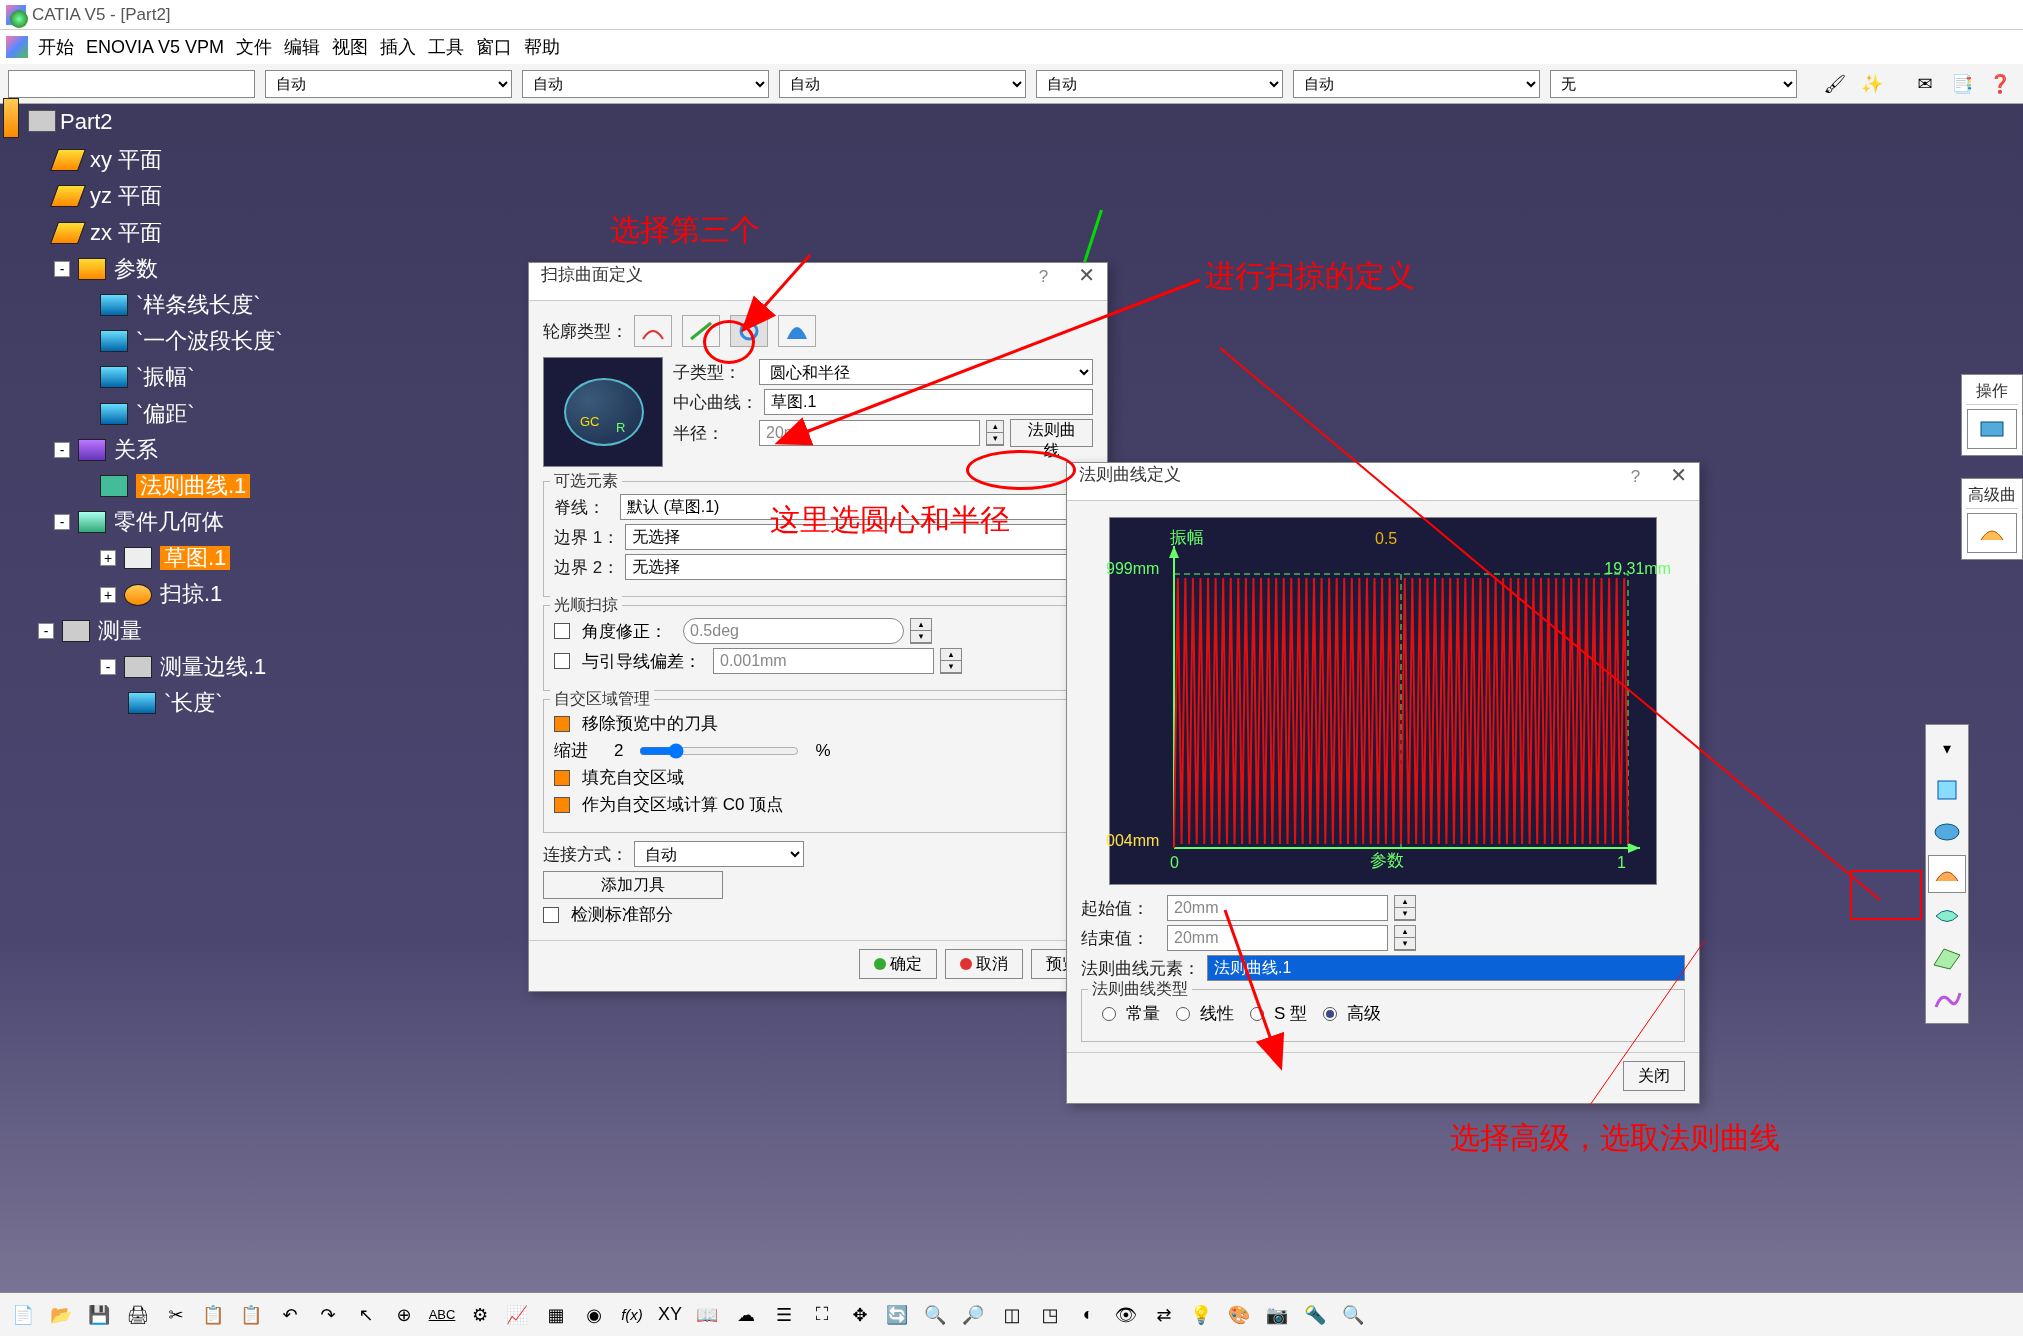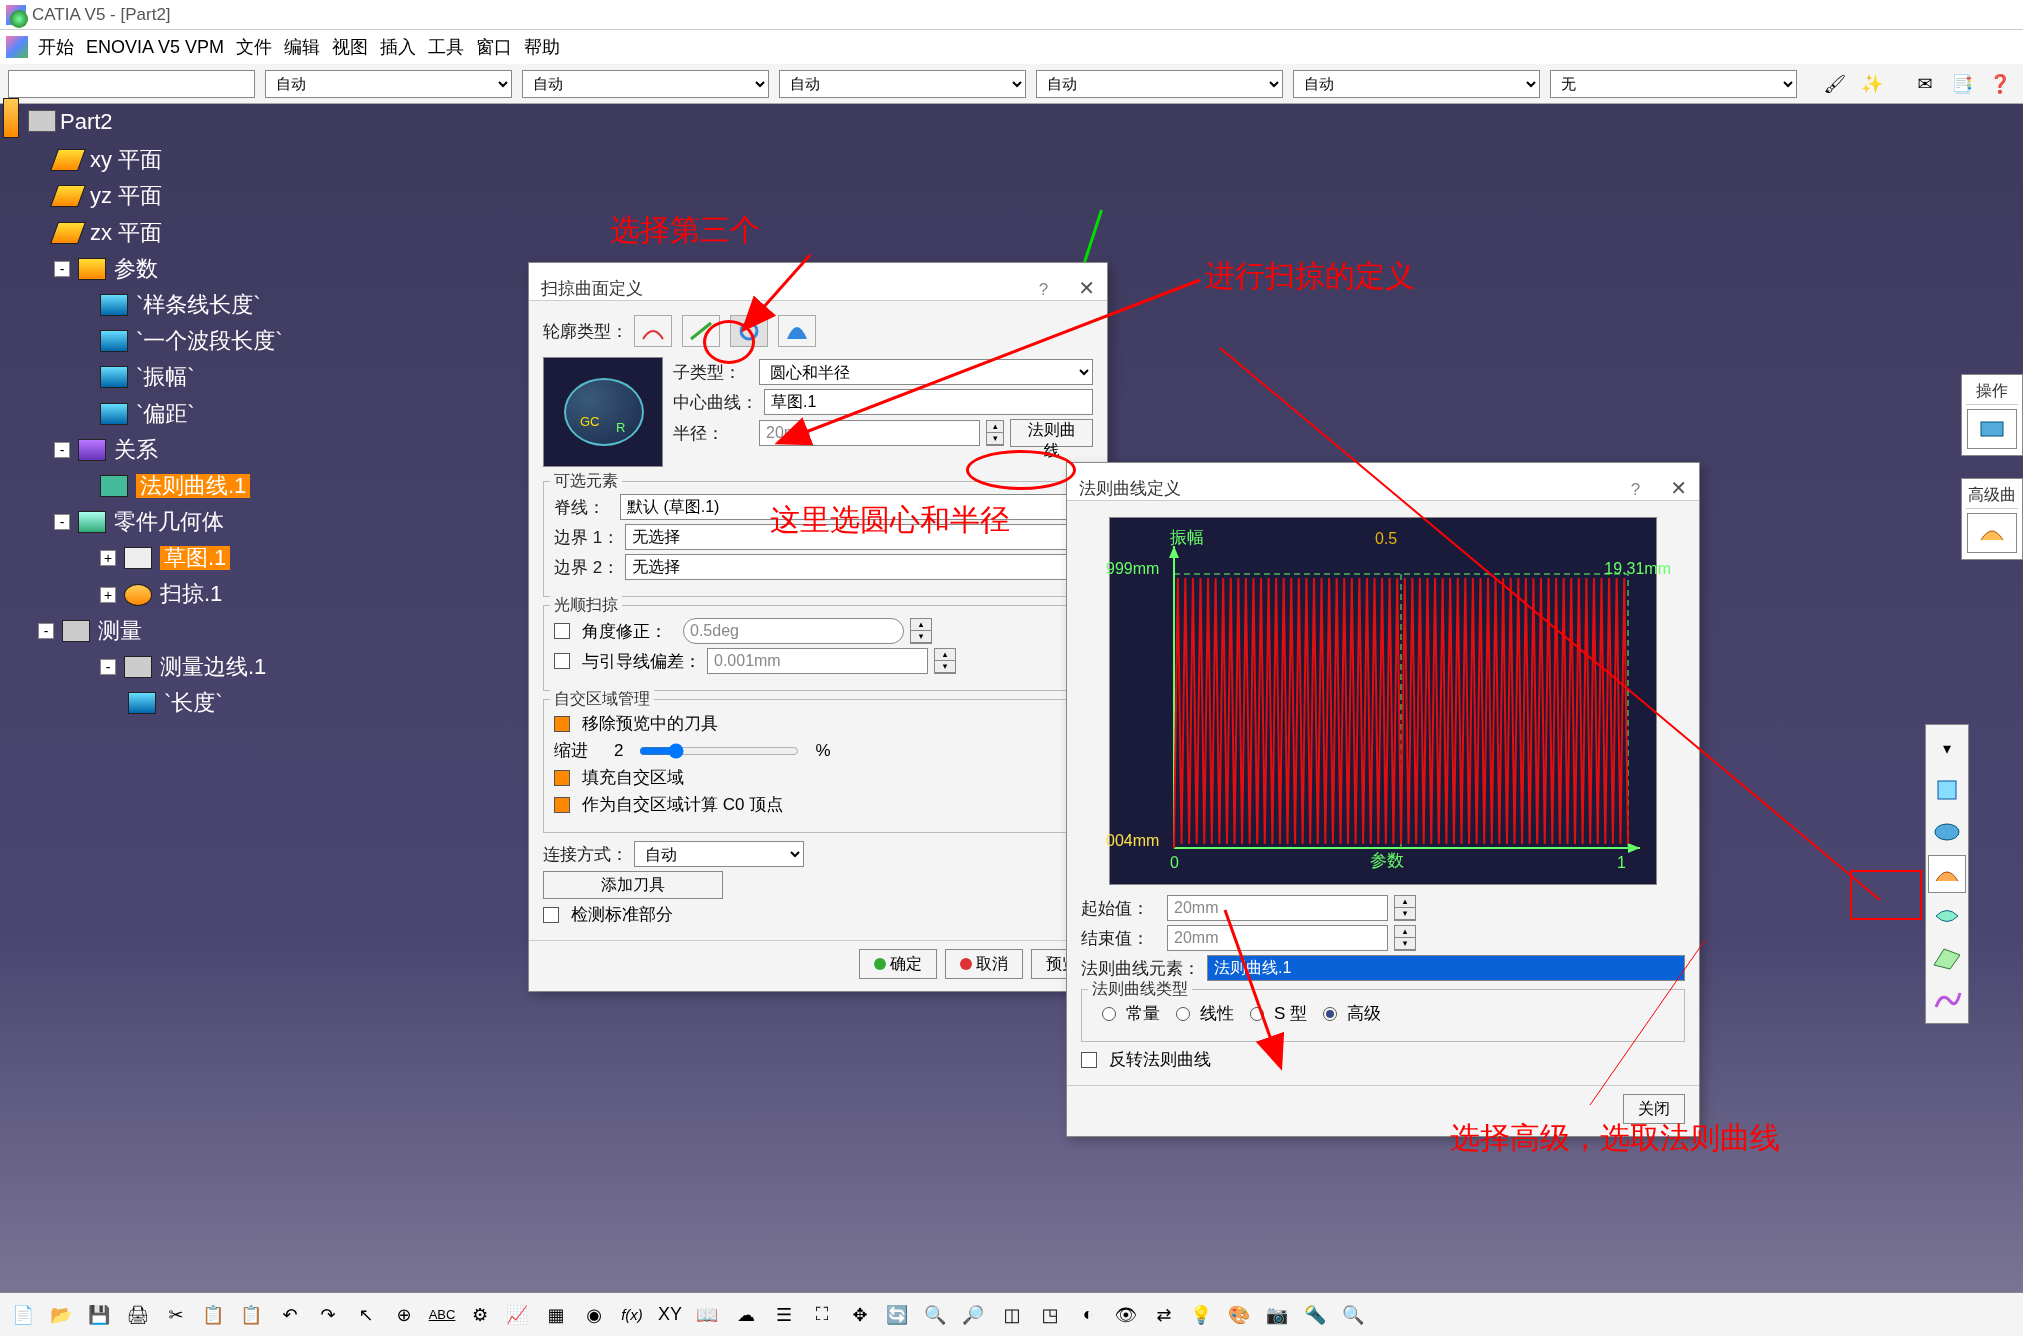--- a/index.html
+++ b/index.html
@@ -49,21 +49,21 @@
 
 .ann { position: absolute; color: #ff0000; font-size: 30px; font-weight: 500; pointer-events: none; }
 .redcircle { position: absolute; border: 3px solid #ff0000; border-radius: 50%; pointer-events: none; }
 .redrect { position: absolute; border: 2px solid #ff0000; pointer-events: none; }
 
 
 .overlay-svg { position: absolute; left: 0; top: 0; width: 2023px; height: 1336px; pointer-events: none; }
 
 
 .dialog { position: absolute; background: #f4f4f4; border: 1px solid #888; box-shadow: 4px 4px 10px rgba(0,0,0,0.25); font-size: 17px; }
-.dlg-title { height: 38px; background: #fff; display: flex; align-items: flex-end; justify-content: space-between; padding: 0 12px; color: #333; border-bottom: 1px solid #ccc; }
+.dlg-title { height: 38px; background: #fff; display: flex; align-items: flex-start; justify-content: space-between; padding: 0 12px; color: #333; border-bottom: 1px solid #ccc; }
 .dlg-title .closex { font-size: 20px; color: #555; }
 .dlg-body { padding: 10px 14px; }
 .dlg-row { display: flex; align-items: center; margin: 4px 0; gap: 6px; }
 .dlg-label { min-width: 80px; color: #222; }
 .dlg-input { flex: 1; height: 26px; border: 1px solid #888; background: #fff; padding: 0 6px; font-size: 16px; }
 .dlg-input.sel { background: #0a62d9; color: #fff; }
 .dlg-input.pale { color: #888; }
 .dlg-select { flex: 1; height: 26px; border: 1px solid #888; background: #fff; padding: 0 6px; font-size: 16px; }
 .fieldset { border: 1px solid #bbb; padding: 8px 10px 12px; margin-top: 8px; position: relative; }
 .fieldset .legend { position: absolute; top: -11px; left: 6px; background: #f4f4f4; padding: 0 4px; font-size: 16px; color: #333; }
@@ -314,21 +314,21 @@
           <span>角度修正：</span>
           <input class="dlg-input pale" style="flex: 0 0 150px; margin-left: 10px; border-radius: 13px;" value="0.5deg">
           <span class="spinner">
             <div>▴</div>
             <div>▾</div>
           </span>
         </div>
       <div class="dlg-row">
           <span class="chk"></span>
           <span>与引导线偏差：</span>
-          <input class="dlg-input pale" style="flex: 0 0 150px; margin-left: 0;" value="0.001mm">
+          <input class="dlg-input pale" style="flex: 0 0 150px; margin-left: 6px;" value="0.001mm">
           <span class="spinner">
             <div>▴</div>
             <div>▾</div>
           </span>
         </div>
     </div>
     <div class="fieldset">
       <span class="legend">自交区域管理</span>
       <div class="dlg-row">
           <span class="chk on"></span>
@@ -427,24 +427,20 @@
         <span class="radio"></span>
           <span>常量</span>
         <span class="radio"></span>
           <span>线性</span>
         <span class="radio"></span>
           <span>S 型</span>
         <span class="radio on"></span>
           <span>高级</span>
       </div>
     </div>
-    <div class="dlg-row" style="margin-top:6px">
-        <span class="chk"></span>
-        <span>反转法则曲线</span>
-      </div>
   </div>
   <div style="display:flex;justify-content:flex-end;padding:8px 14px 12px;border-top:1px solid #ccc">
     <button class="btn">关闭</button>
   </div>
 </div>
 
 <div class="rightpanel" style="top:374px">
   <div class="rlabel">操作</div>
   <div class="ricon">
       <svg width="30" height="26">

